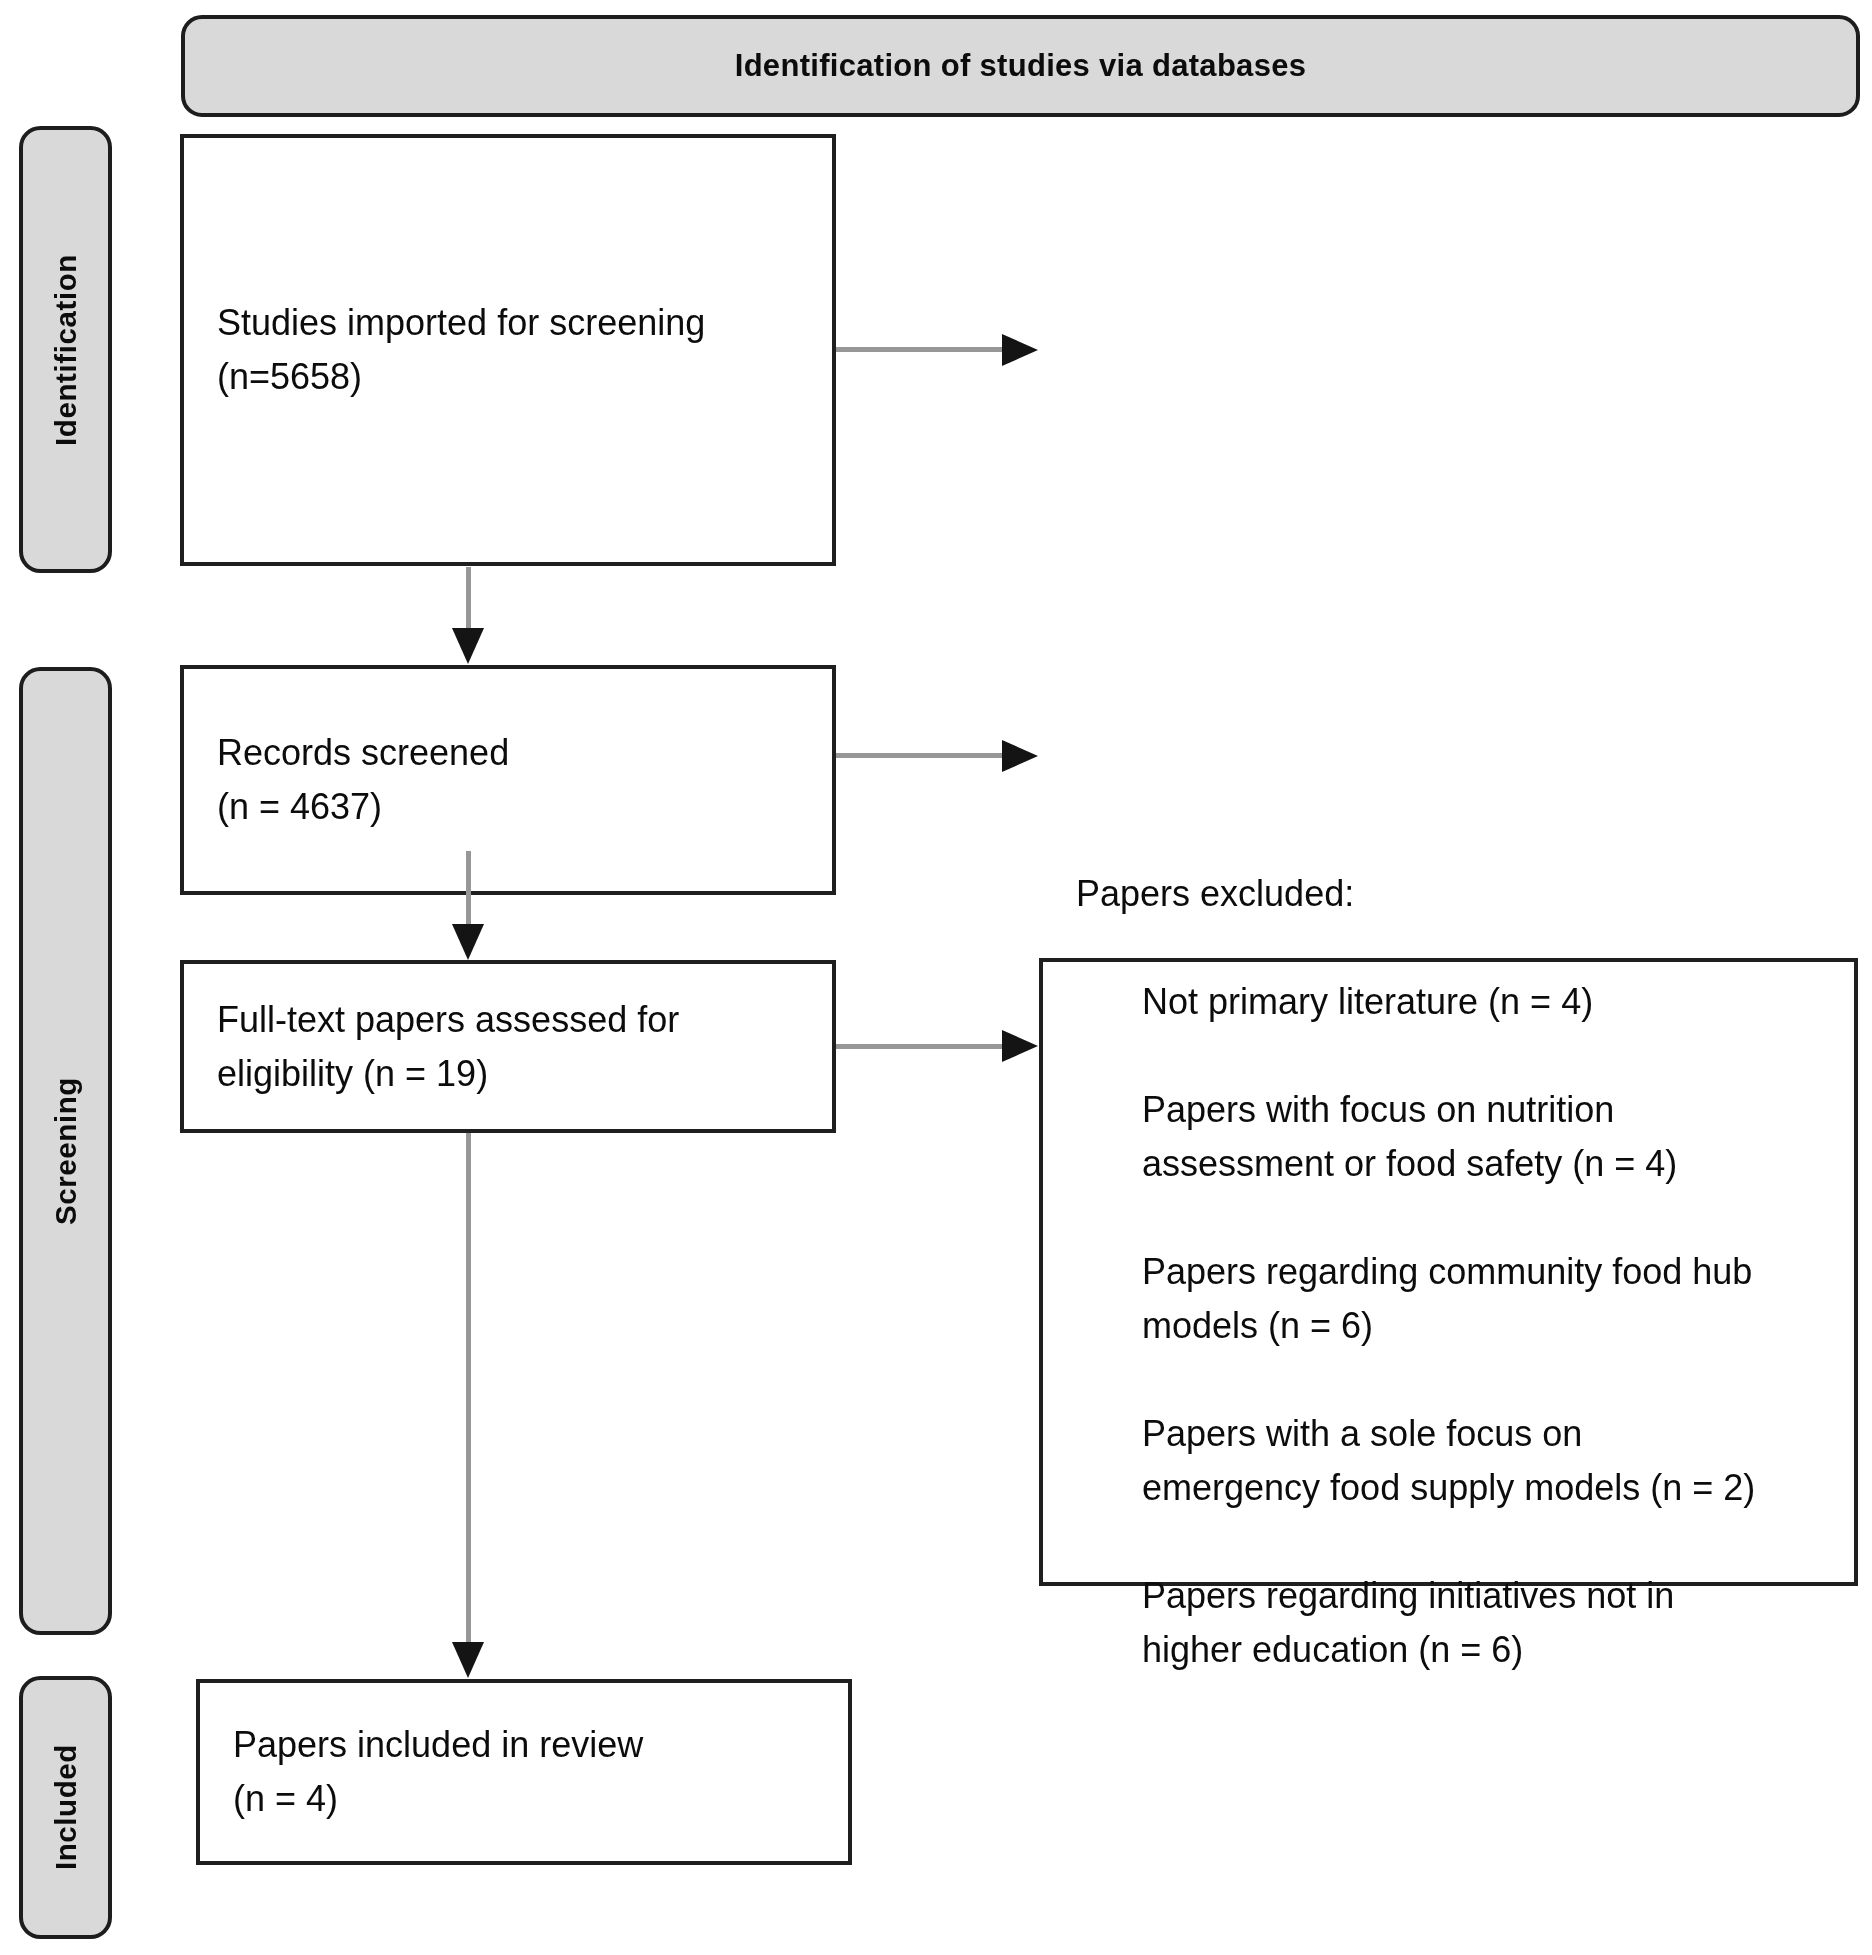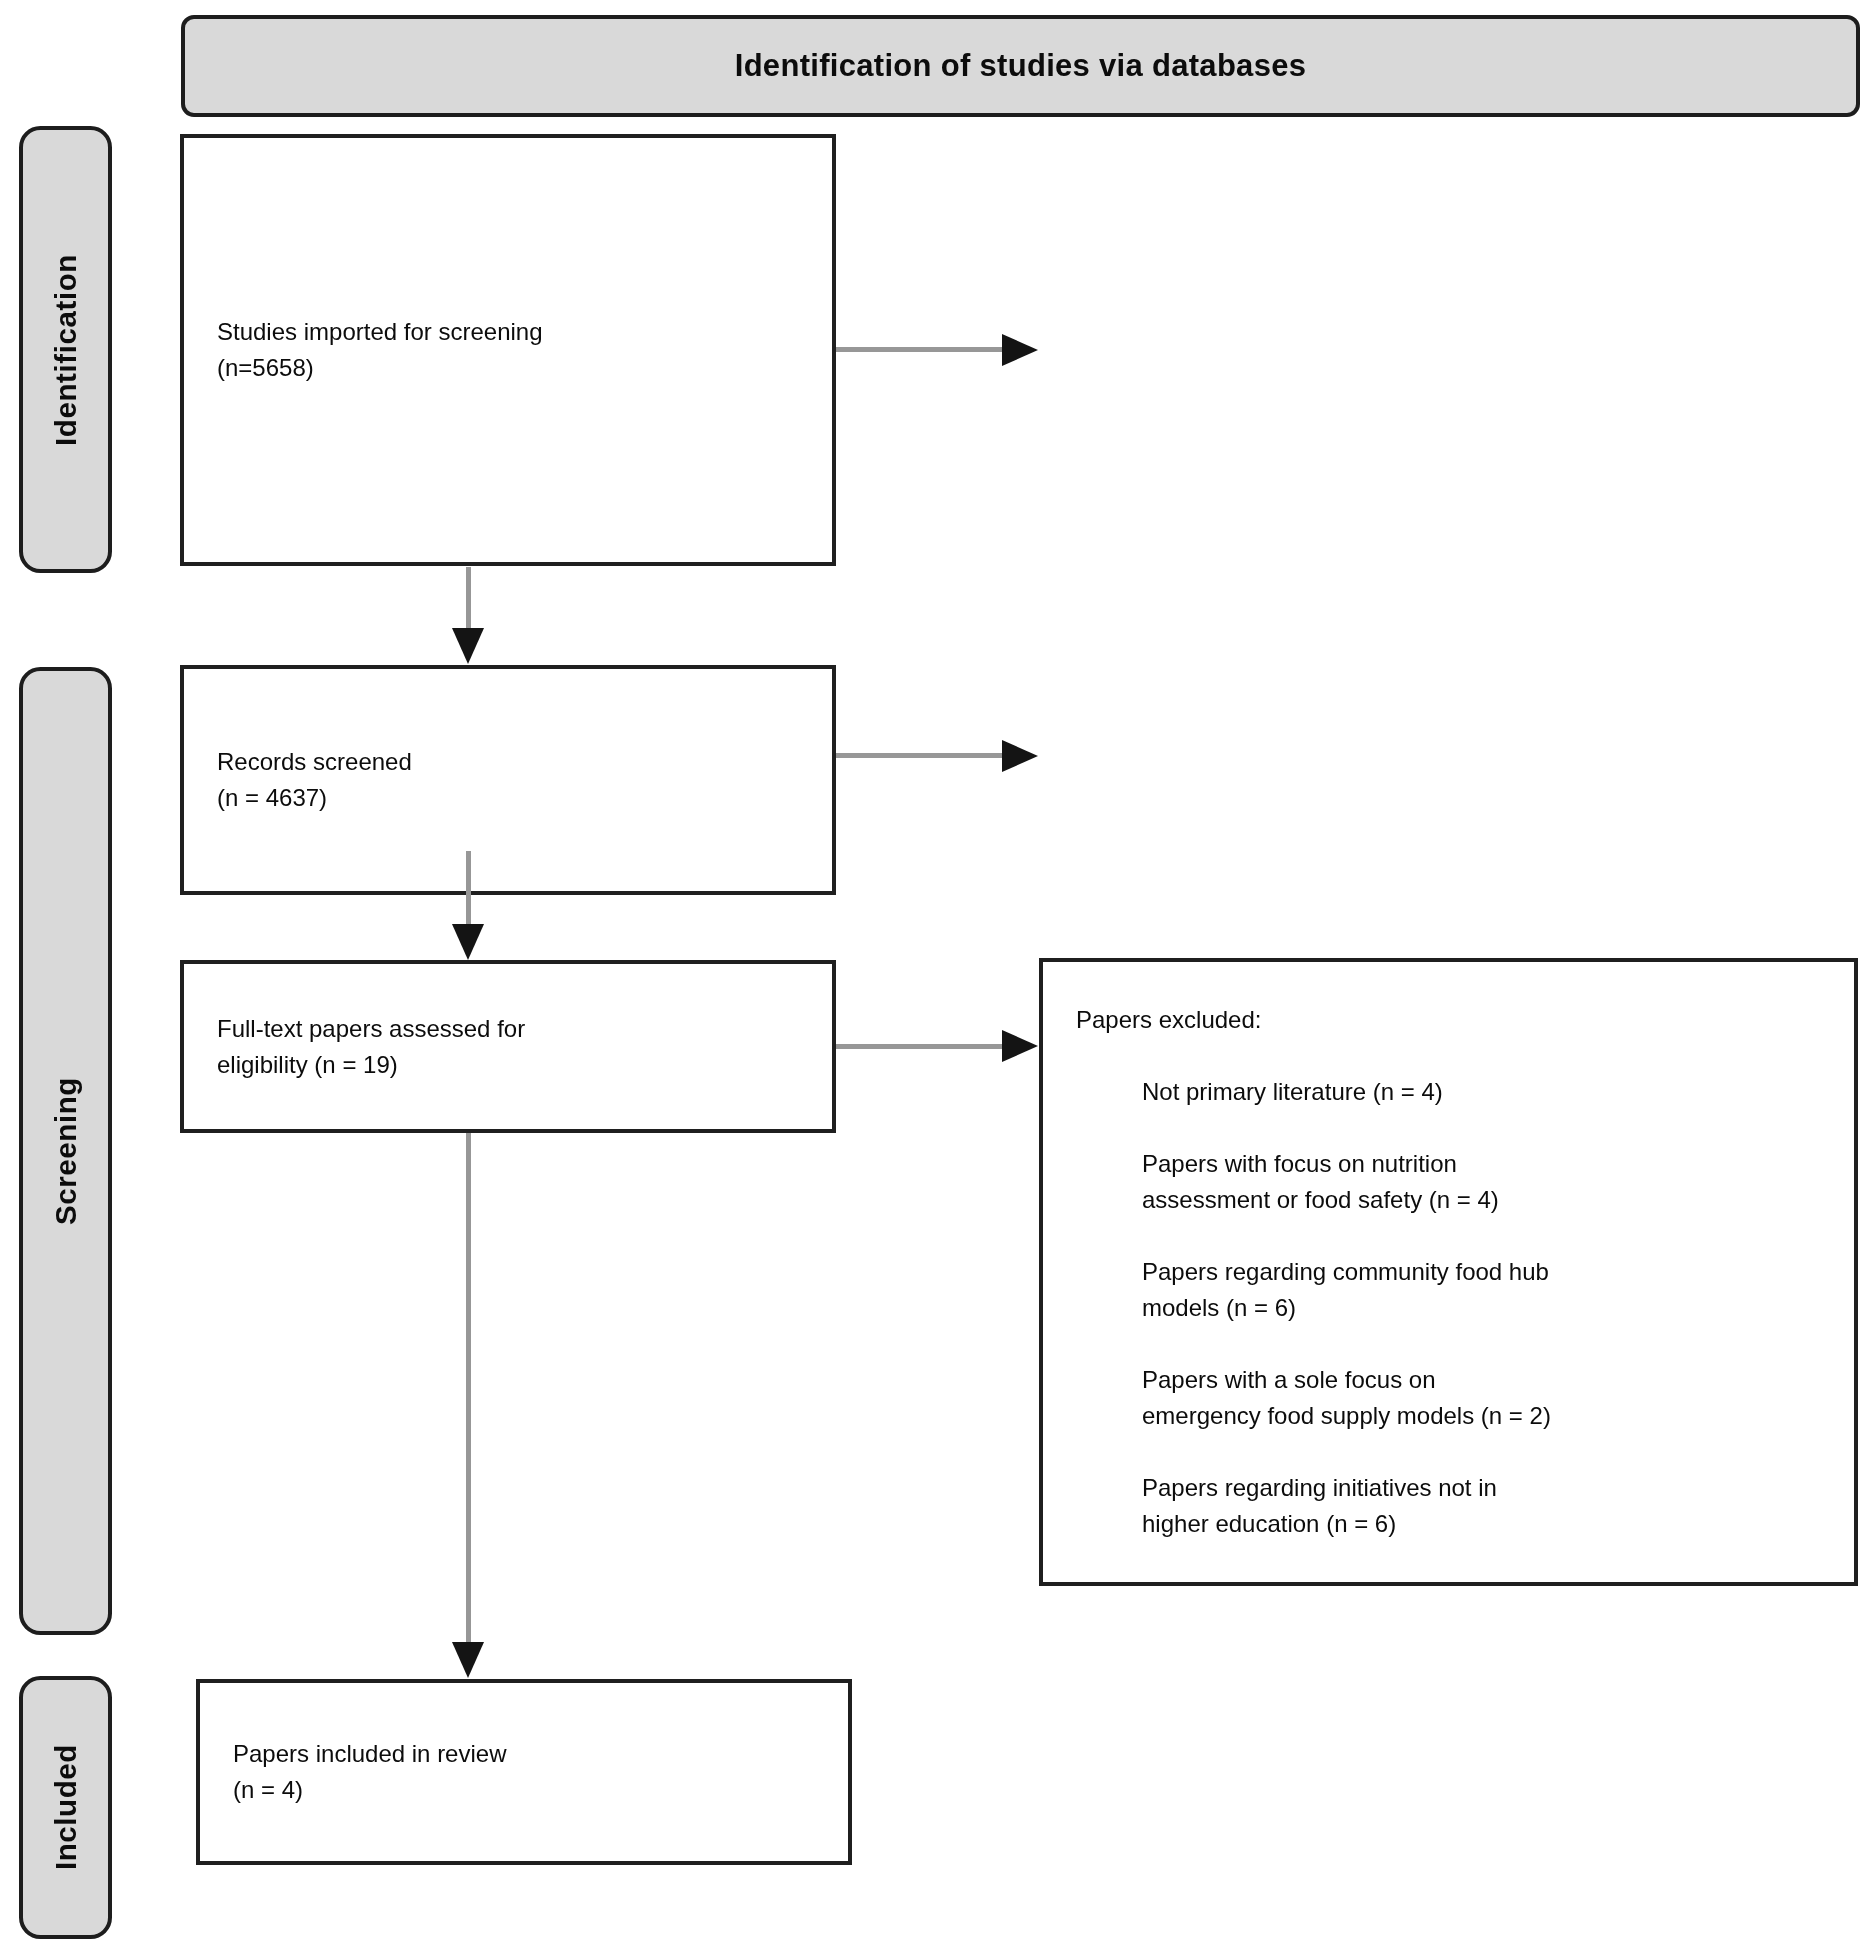--- a/index.html
+++ b/index.html
@@ -10,21 +10,21 @@
     background: #ffffff;
     font-family: "Liberation Sans", sans-serif;
     color: #0c0c0c;
   }
 
   
   .chrome {
     position: absolute;
     background: #d9d9d9;
     border: 4.4px solid #1d1d1d;
-    border-radius: 13px;
+    border-radius: 21px;
     box-sizing: border-box;
     display: flex;
     align-items: center;
     justify-content: center;
   }
   .header-title {
     font-size: 31px;
     font-weight: 700;
     letter-spacing: 0.3px;
     white-space: nowrap;
@@ -42,21 +42,21 @@
     position: absolute;
     background: #ffffff;
     border: 4.4px solid #1f1f1f;
     box-sizing: border-box;
     display: flex;
     align-items: center;
   }
   .box-text {
     padding-left: 33px;
     padding-right: 21.4px;
-    font-size: 24px;
+    font-size: 36px;
     line-height: 1.5;
     white-space: pre-line;
   }
   .excluded-item { padding-left: 66px; }
 
   
   .hline { position: absolute; height: 5px; background: #979797; }
   .vline { position: absolute; width: 5px;  background: #979797; }
   .head-right {
     position: absolute; width: 0; height: 0;

